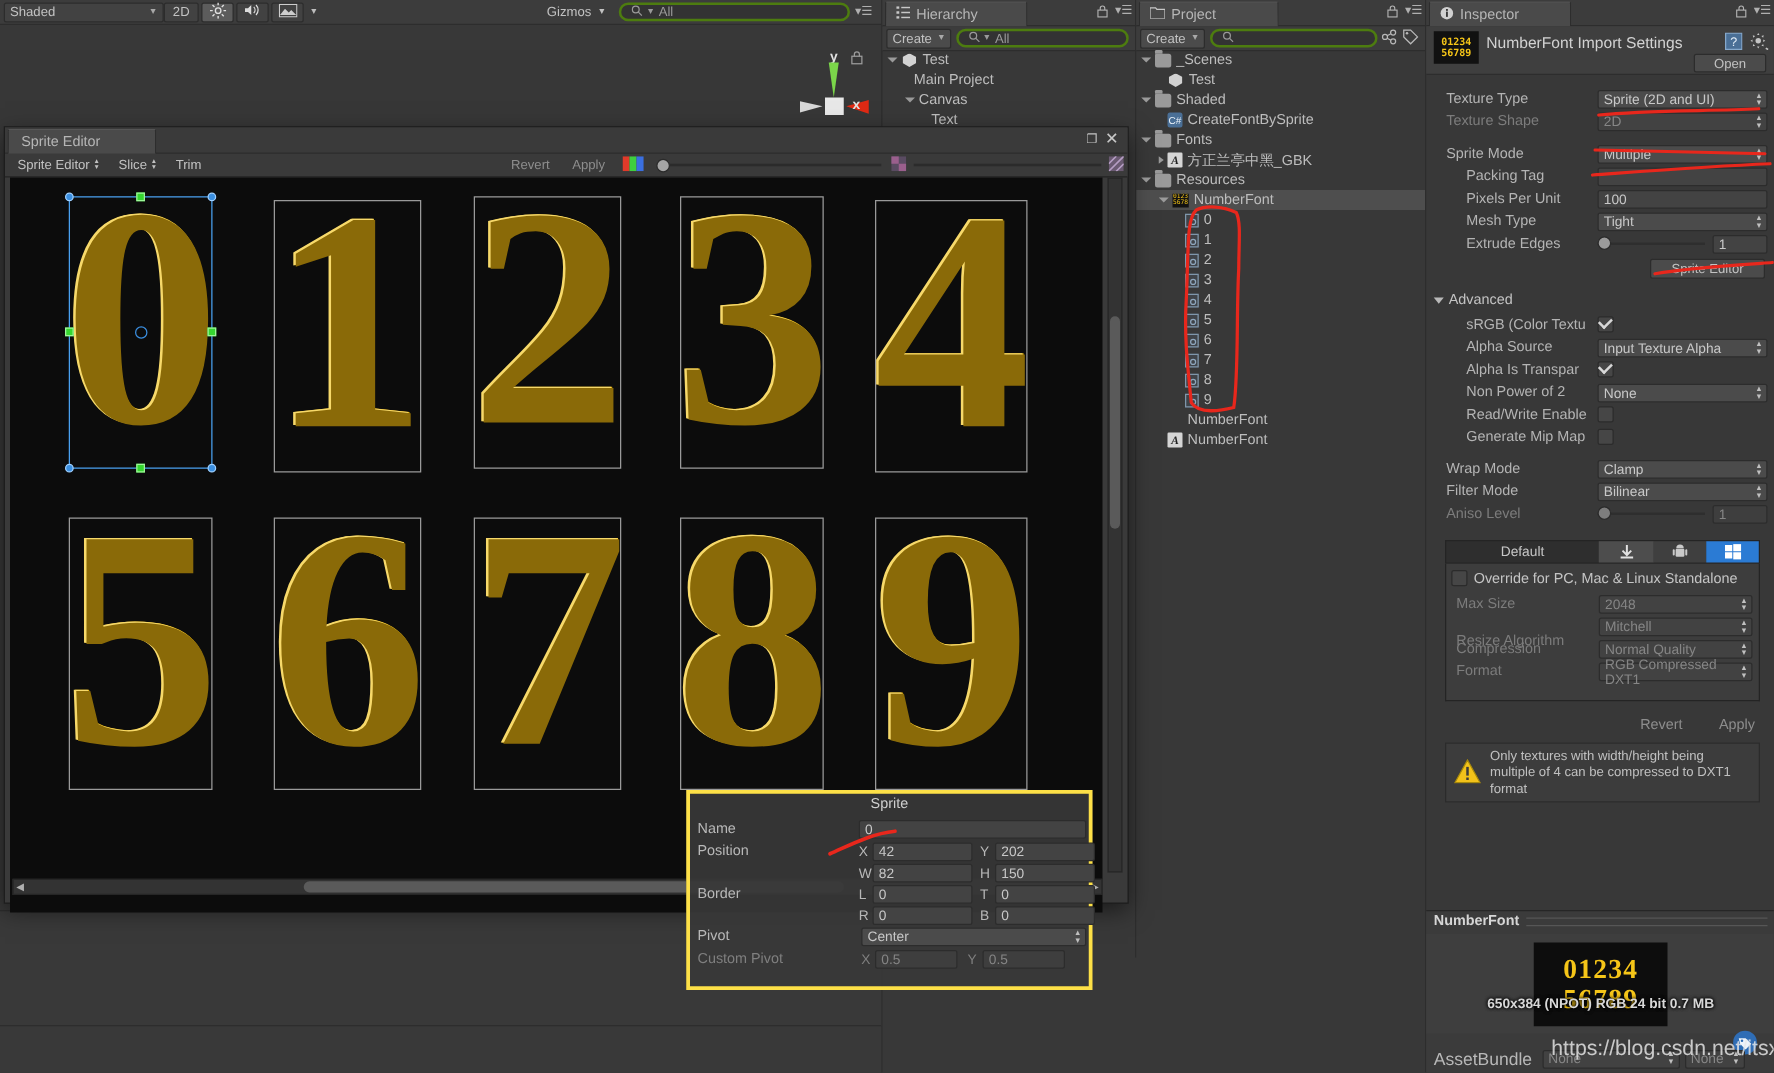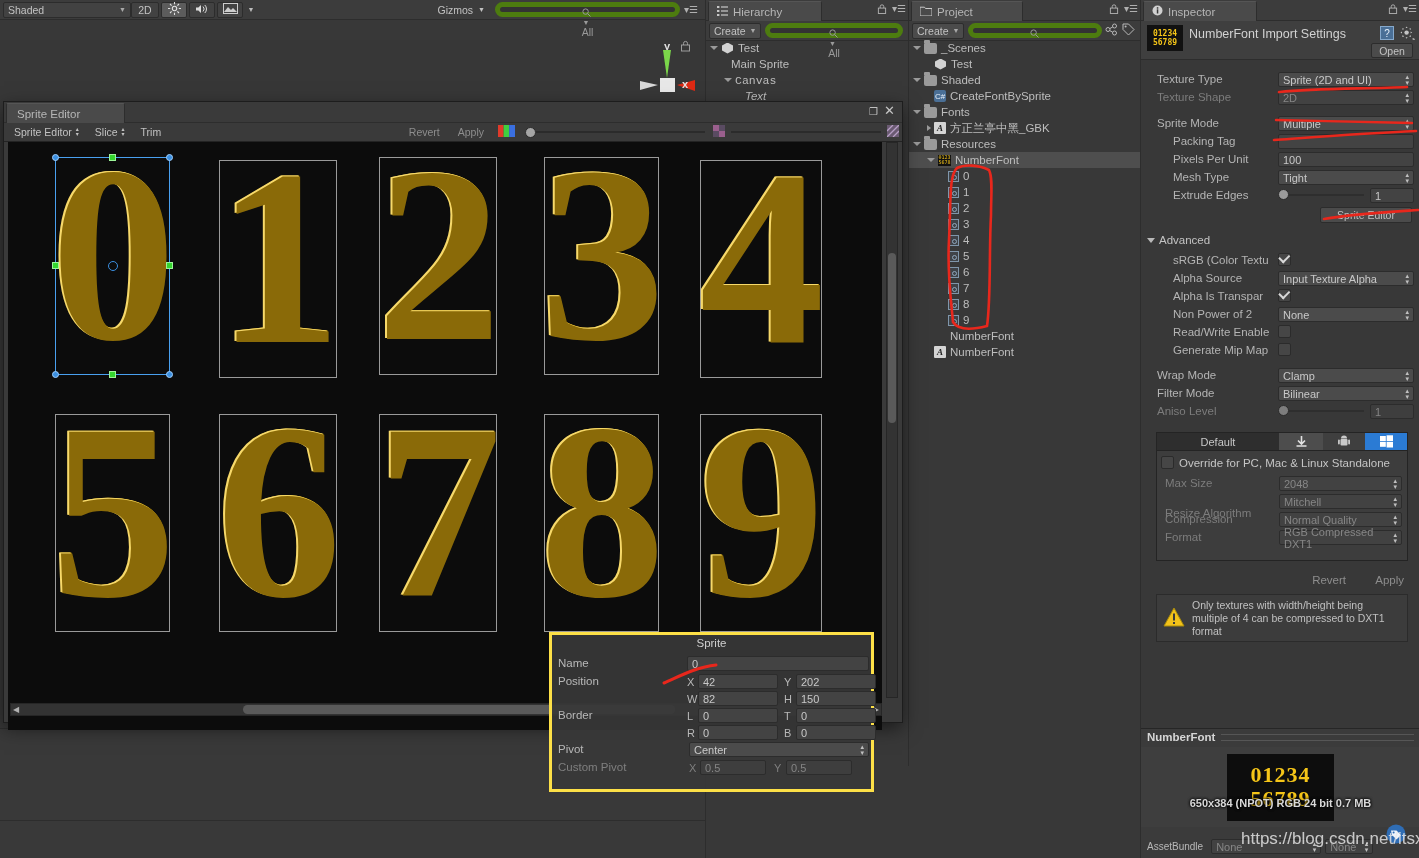--- a/index.html
+++ b/index.html
@@ -19,22 +19,22 @@
   .tab.inactive{background:#3c3c3c;color:#a0a0a0;}
   .tabicon{margin-right:5px;font-size:11px;display:inline-block;}
   .toolrow{height:21px;background:#3c3c3c;border-bottom:1px solid #2d2d2d;display:flex;align-items:center;padding:0 3px;}
   .btn{height:16px;display:inline-flex;align-items:center;justify-content:center;padding:0 6px;
        background:#4b4b4b;border:1px solid #2c2c2c;border-radius:2px;color:#c2c2c2;font-size:10.5px;
        margin-right:2px;box-sizing:border-box;}
   .btn.flat{background:transparent;border:none;}
   .drop{height:16px;display:inline-flex;align-items:center;background:#4b4b4b;border:1px solid #2c2c2c;
         border-radius:2px;color:#c2c2c2;font-size:10.5px;padding:0 4px;box-sizing:border-box;}
   .drop .caret{margin-left:4px;font-size:7px;color:#a8a8a8;}
-  .searchfield{height:15px;border-radius:8px;background:#333;border:5px solid #4d7c0f;color:#9a9a9a;
-        display:inline-flex;align-items:center;padding:0 8px;font-size:10.5px;box-sizing:border-box;flex-direction:column;}
+  .searchfield{height:15px;border-radius:8px;background:#333;border:2px solid #4d7c0f;color:#9a9a9a;
+        display:inline-flex;align-items:center;padding:0 8px;font-size:10.5px;box-sizing:border-box;}
   .hamb{font-size:10px;color:#b0b0b0;}
   .lbl{color:#b4b4b4;font-size:11.5px;}
   .lbl.dim{color:#7c7c7c;}
   .field{background:#434343;border:1px solid #2c2c2c;border-radius:2px;height:15px;display:flex;align-items:center;
          padding:0 4px;color:#c8c8c8;font-size:11px;box-sizing:border-box;}
   .field.dim{color:#858585;background:#3e3e3e;}
   .popdown{background:#4b4b4b;border:1px solid #2c2c2c;border-radius:2px;height:15px;display:flex;align-items:center;
          padding:0 4px;color:#c8c8c8;font-size:11px;box-sizing:border-box;justify-content:space-between;}
   .popdown.dim{color:#868686;background:#424242;}
   .popdown .arrows{font-size:7px;line-height:6px;color:#c0c0c0;text-align:center;}
@@ -202,27 +202,27 @@
     </div>
   </div>
   <div id="hierarchyList" style="position:absolute;left:0;top:40px;right:0;bottom:0;">
       <div class="trow" style="padding-left: 4px;">
         <span class="arr down"></span>
         <span class="unityico"></span>
         <span>Test</span>
       </div>
       <div class="trow" style="padding-left: 18px;">
         <span class="arr none"></span>
-        <span>Main Sprite</span>
-      </div>
-      <div class="trow" style="padding-left: 18px; font-family: Liberation Mono, monospace;">
+        <span>Main Project</span>
+      </div>
+      <div class="trow" style="padding-left: 18px;">
         <span class="arr down"></span>
         <span>Canvas</span>
       </div>
-      <div class="trow" style="padding-left: 32px; font-style: italic;">
+      <div class="trow" style="padding-left: 32px;">
         <span class="arr none"></span>
         <span>Text</span>
       </div>
     </div>
 </div>
 
 <div class="panel" style="left:908px;top:0;width:232px;height:766px;background:#383838;border-left:1px solid #2d2d2d;">
   <div class="tabbar">
     <div class="tab active" style="position:absolute;left:2px;top:1px;width:90px;">
       <span class="tabicon">
@@ -419,21 +419,21 @@
     </span>
     <span style="position:absolute;right:5px;top:5px;">
       <svg width="15" height="14" viewBox="0 0 15 14">
           <g fill="#c4c4c4">
             <circle cx="6.6" cy="6.6" r="2.2"></circle>
       <path d="M6.6 0.4l1 1.6h-2zM6.6 12.8l-1-1.6h2zM0.4 6.6l1.6-1v2zM12.2 6.6l-1.6 1v-2zM2.2 2.2l1.9.5-1.4 1.4zM11 11l-1.9-.5 1.4-1.4zM11 2.2l-.5 1.9-1.4-1.4zM2.2 11l.5-1.9 1.4 1.4z"></path>
           </g>
       <path d="M12.6 12.6l2 1" stroke="#c4c4c4" stroke-width="1.2"></path>
         </svg>
     </span>
-    <div class="btn" style="position:absolute;right:5px;top:22px;width:42px;height:15px;">
+    <div class="btn" style="position:absolute;right:5px;top:22px;width:58px;height:15px;">
       <span>Open</span>
     </div>
   </div>
 
   <div id="inspBody" style="position:absolute;left:0;top:60px;width:279px;height:660px;overflow:hidden;">
       <div class="lbl" style="position: absolute; left: 16px; top: 13px;">Texture Type</div>
       <div class="popdown" style="position: absolute; left: 137px; top: 12px; width: 136px;">
         <span>Sprite (2D and UI)</span>
         <span class="arrows">▴<br>▾</span>
       </div>
@@ -592,21 +592,21 @@
     </div>
     <div style="position:absolute;left:0;top:68px;width:279px;text-align:center;font-size:11px;color:#d8d8d8;font-weight:bold;text-shadow:0 0 3px #000,0 0 3px #000;">650x384 (NPOT)  RGB 24 bit   0.7 MB</div>
     <span style="position:absolute;right:13px;top:95px;">
       <svg width="22" height="20" viewBox="0 0 22 20">
           <circle cx="11" cy="10" r="9.5" fill="#2f6db5"></circle>
       <path d="M6 6.5h5.5L16 11l-4.5 4.5L7 11z" fill="#eef4fb"></path>
           <circle cx="8.6" cy="8.6" r="1" fill="#2f6db5"></circle>
         </svg>
     </span>
     <div style="position:absolute;left:0;top:110px;width:279px;display:flex;align-items:center;padding:0 6px;box-sizing:border-box;">
-      <span style="font-size:10px;color:#b8b8b8;">AssetBundle</span>
+      <span style="font-size:14px;color:#b8b8b8;">AssetBundle</span>
       <div class="popdown dim" style="width:110px;margin-left:8px;">
         <span>None</span>
         <span class="arrows">▴<br>▾</span>
       </div>
       <div class="popdown dim" style="width:48px;margin-left:4px;">
         <span>None</span>
         <span class="arrows">▴<br>▾</span>
       </div>
     </div>
     <div style="position:absolute;left:100px;top:100px;font-size:17px;color:#e9e9e9;opacity:.82;font-family:'Liberation Sans',sans-serif;">https://blog.csdn.net/itsxwz</div>

